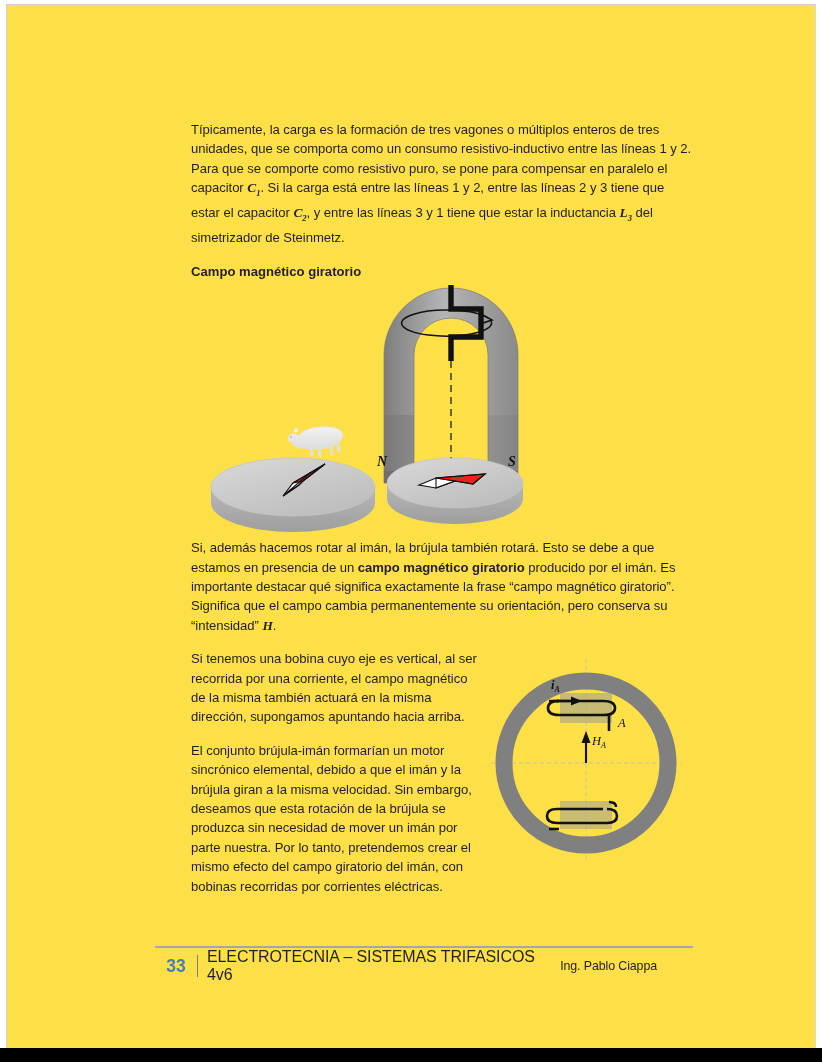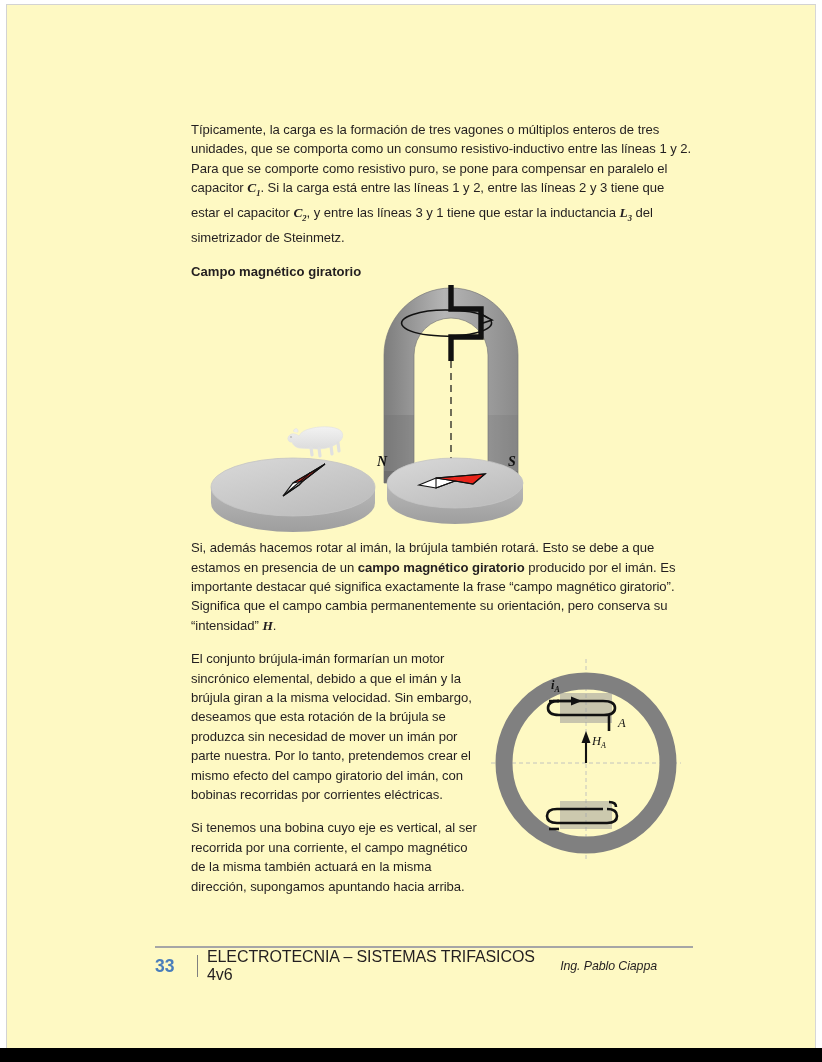--- a/index.html
+++ b/index.html
@@ -15,21 +15,21 @@
     font-family: "Liberation Sans", sans-serif;
   }
 
   
   #page-frame {
     position: absolute;
     left: 6px;
     top: 4px;
     width: 810px;
     height: 1044px;
-    background: #fef9c3;
+    background: #fde047;
     border-left: 1px solid #d3d3d3;
     border-top: 1px solid #d3d3d3;
     border-right: 1px solid #d7d7d7;
     box-sizing: border-box;
   }
   #bottom-bar {
     position: absolute;
     left: 0;
     top: 1048px;
     width: 822px;
@@ -112,41 +112,40 @@
     display: flex;
     align-items: center;
     height: 30px;
     margin-top: 3px;
   }
   #footer-pageno {
     font-size: 17.5px;
     font-weight: bold;
     color: #4a7ebb;
     width: 42px;
-    text-align: left;
+    text-align: center;
     line-height: 20px;
   }
   #footer-divider {
     width: 1px;
     height: 22px;
     background: #808080;
     margin: 0 9px 0 0;
   }
   #footer-title {
     font-size: 16px;
     color: #231f20;
     letter-spacing: -0.1px;
     flex: 1;
   }
   #footer-author {
     font-size: 12.4px;
     color: #231f20;
     letter-spacing: -0.1px;
     padding-right: 36px;
-    font-style: italic;
   }
 </style>
 </head>
 <body>
 
 <div id="page-frame">
 
   <div id="doc-body">
 
     <p class="para"><span>Típicamente, la carga es la formación de tres vagones o múltiplos enteros de tres unidades, que se comporta como un consumo resistivo-inductivo entre las líneas 1 y 2. Para que se comporte como resistivo puro, se pone para compensar en paralelo el capacitor </span><i class="mathvar"><span>C</span><sub>1</sub></i><span>. Si la carga está entre las líneas 1 y 2, entre las líneas 2 y 3 tiene que estar el capacitor </span><i class="mathvar"><span>C</span><sub>2</sub></i><span>, y entre las líneas 3 y 1 tiene que estar la inductancia </span><i class="mathvar"><span>L</span><sub>3</sub></i><span> del simetrizador de Steinmetz.</span></p>
@@ -286,25 +285,25 @@
             <path d="M 66 150 L 112 150" stroke="#111111" stroke-width="2.6" fill="none"></path>
             <path d="M 66 150 q -10 0 -10 7 q 0 7 10 7" stroke="#111111" stroke-width="2.6" fill="none"></path>
             <path d="M 66 164 L 116 164" stroke="#111111" stroke-width="2.6" fill="none"></path>
             <path d="M 116 164 q 10 0 10 -7 q 0 -7 -10 -7" stroke="#111111" stroke-width="2.6" fill="none"></path>
             <path d="M 118 143 q 7 0 7 5" stroke="#111111" stroke-width="2.6" fill="none"></path>
             <path d="M 58 170 L 68 170" stroke="#111111" stroke-width="2.6" fill="none"></path>
           </g>
         </svg>
       </div>
 
+      <p class="para narrow">Si tenemos una bobina cuyo eje es vertical, al ser recorrida por una corriente, el campo magnético de la misma también actuará en la misma dirección, supongamos apuntando hacia arriba.</p>
+
       <p class="para"><span style="float: right; width: 214px; height: 186px; shape-outside: none;"></span>
         <span>El conjunto brújula-imán formarían un motor sincrónico elemental, debido a que el imán y la brújula giran a la misma velocidad. Sin embargo, deseamos que esta rotación de la brújula se produzca sin necesidad de mover un imán por parte nuestra. Por lo tanto, pretendemos crear el mismo efecto del campo giratorio del imán, con bobinas recorridas por corrientes eléctricas.</span>
       </p>
-
-      <p class="para narrow">Si tenemos una bobina cuyo eje es vertical, al ser recorrida por una corriente, el campo magnético de la misma también actuará en la misma dirección, supongamos apuntando hacia arriba.</p>
 
       <div style="height:16px"></div>
     </div>
 
 
   </div>
 
   <div id="footer">
     <div id="footer-rule"></div>
     <div id="footer-row">

